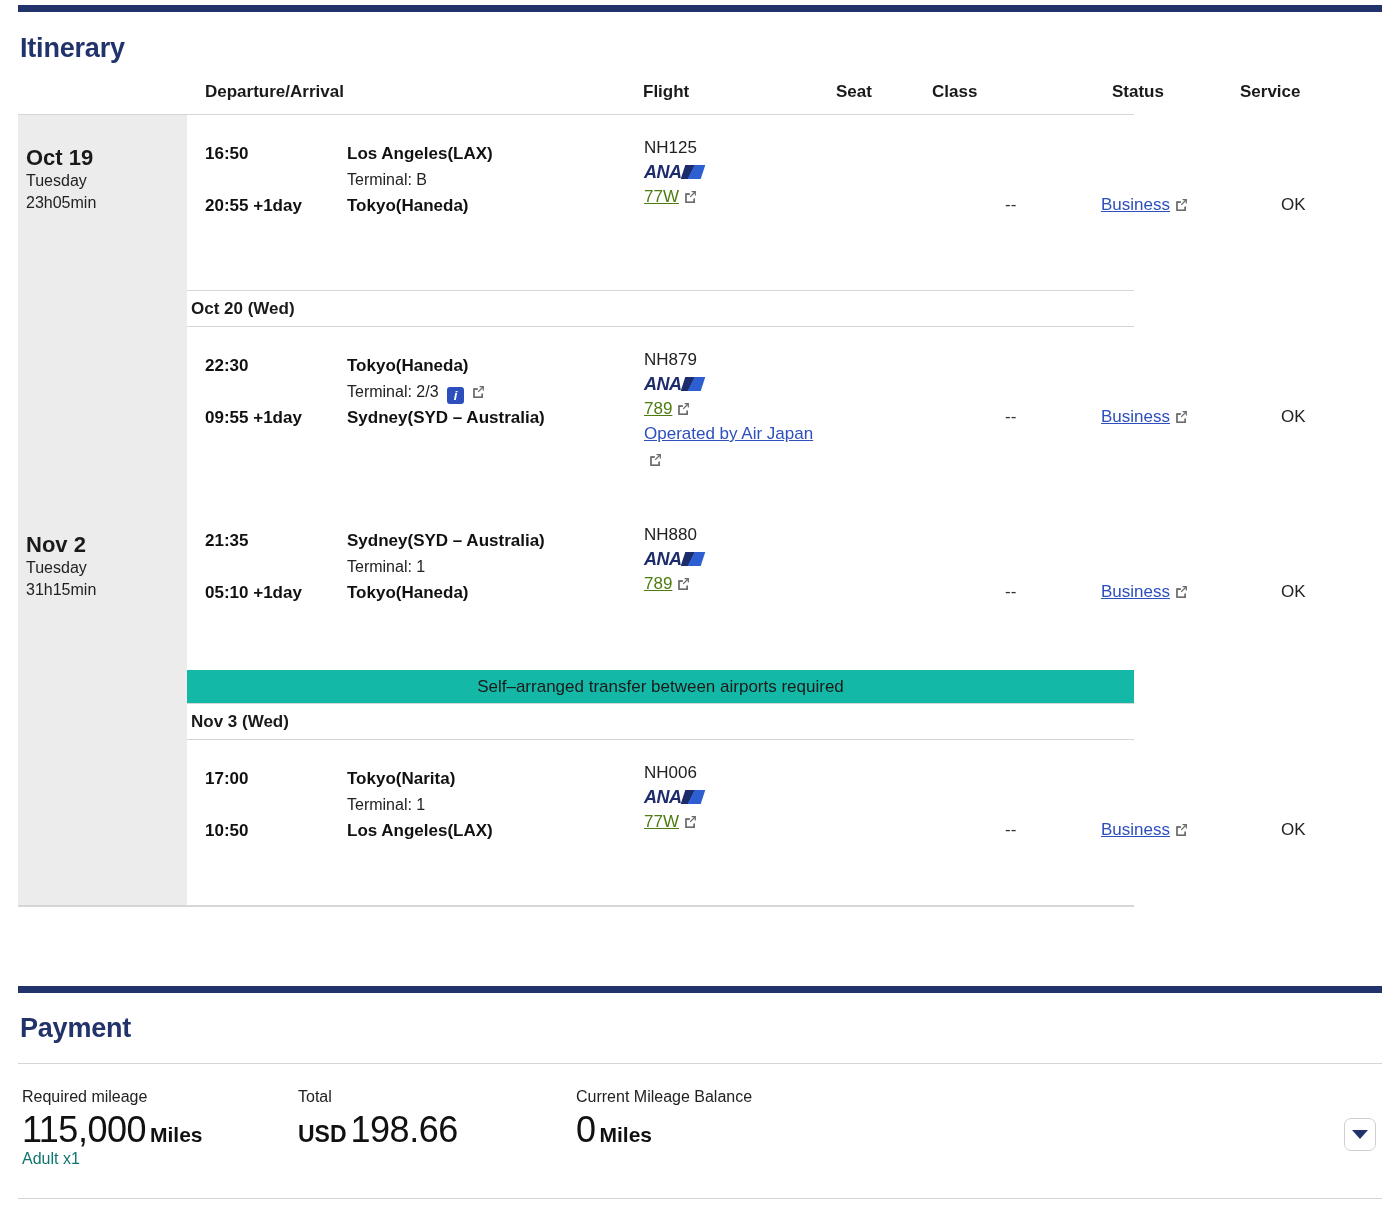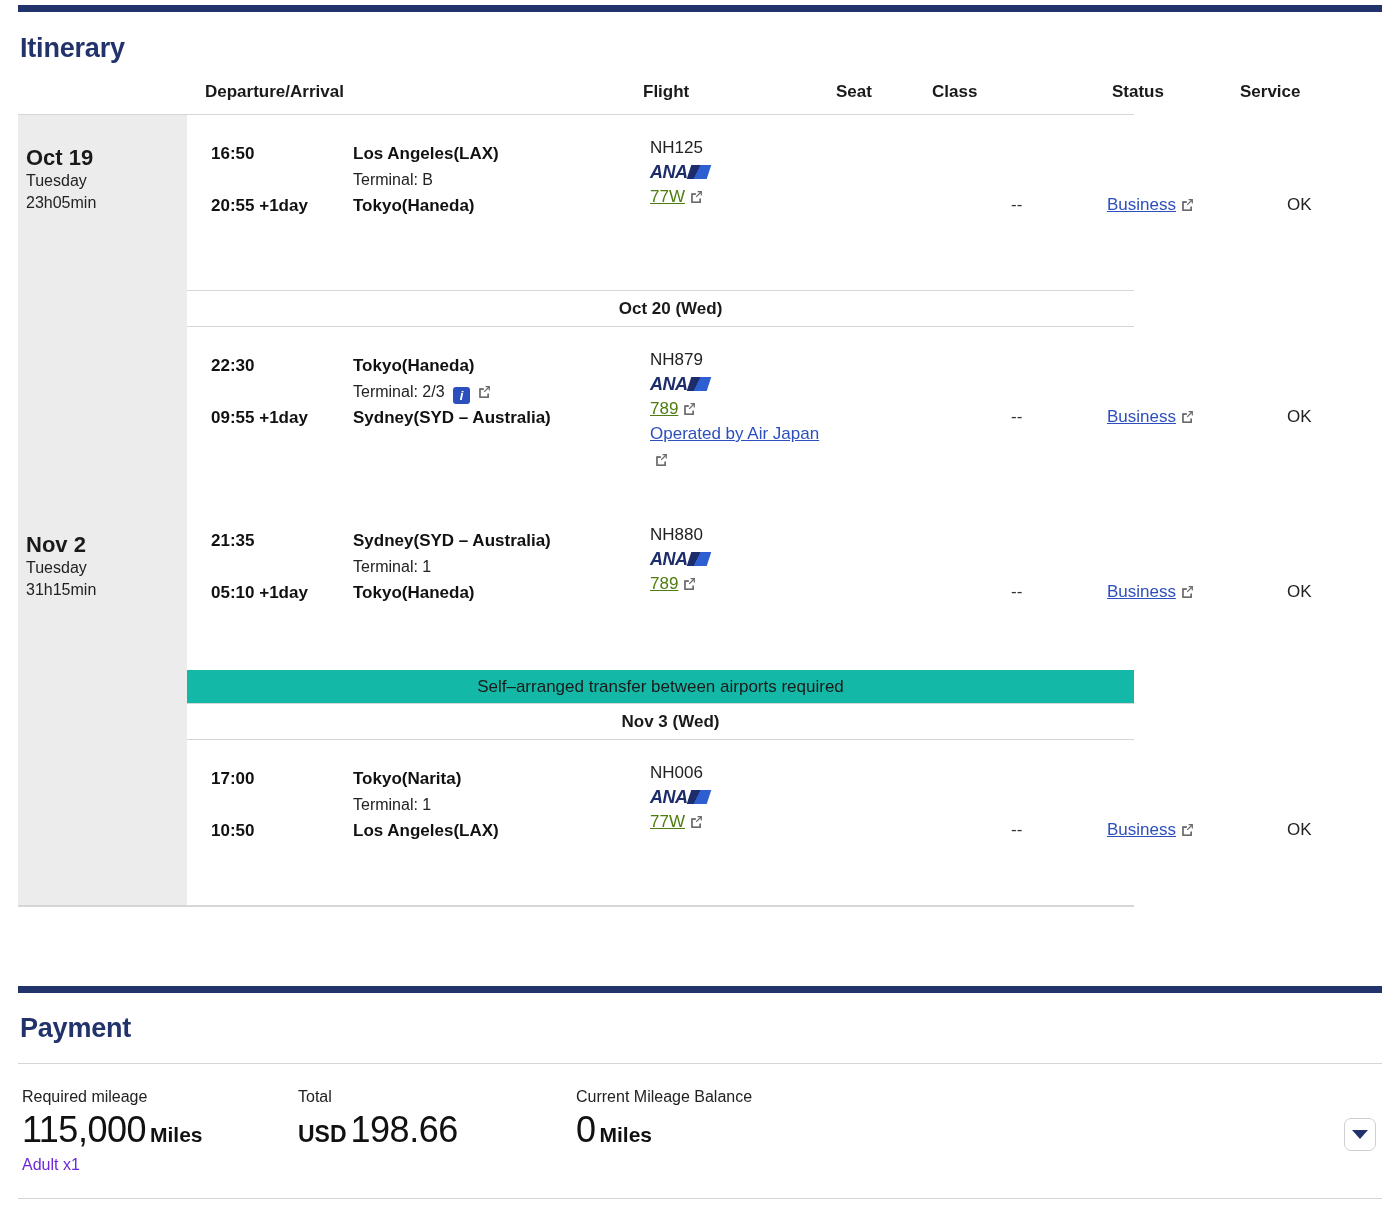--- a/index.html
+++ b/index.html
@@ -94,34 +94,32 @@
     line-height: 1.35;
   }
 
   .dayrows { flex: 1 1 auto; position: relative; }
 
   
   .seg {
     position: relative;
     min-height: 130px;
     display: block;
-    padding-left: 6px;
   }
   .seg .inner { position: relative; height: 100%; }
 
   .sep-row {
     border-top: 1px solid #d6d6d6;
     border-bottom: 1px solid #d6d6d6;
     height: 37px;
     line-height: 35px;
-    padding-left: 20px;
+    padding-left: 4px;
     font-size: 17px;
     font-weight: bold;
     color: #1a1a1a;
-    text-align: center;
   }
 
   .transfer-banner {
     background: #14b8a6;
     height: 33px;
     line-height: 33px;
     text-align: center;
     font-size: 17px;
     color: #1a1a1a;
   }
@@ -275,22 +273,21 @@
     margin-left: 4px;
   }
   .pay-cur {
     font-size: 23px;
     font-weight: bold;
     color: #111;
     margin-right: 4px;
   }
   .pay-note {
     font-size: 16px;
-    color: #6d28d9;
-    margin-top: 6px;
+    color: #0f766e;
   }
   .pay-toggle {
     position: absolute;
     right: 6px;
     top: 54px;
     width: 32px; height: 33px;
     border: 1px solid #cfcfcf;
     border-radius: 7px;
     background: #fff;
     display: flex;

